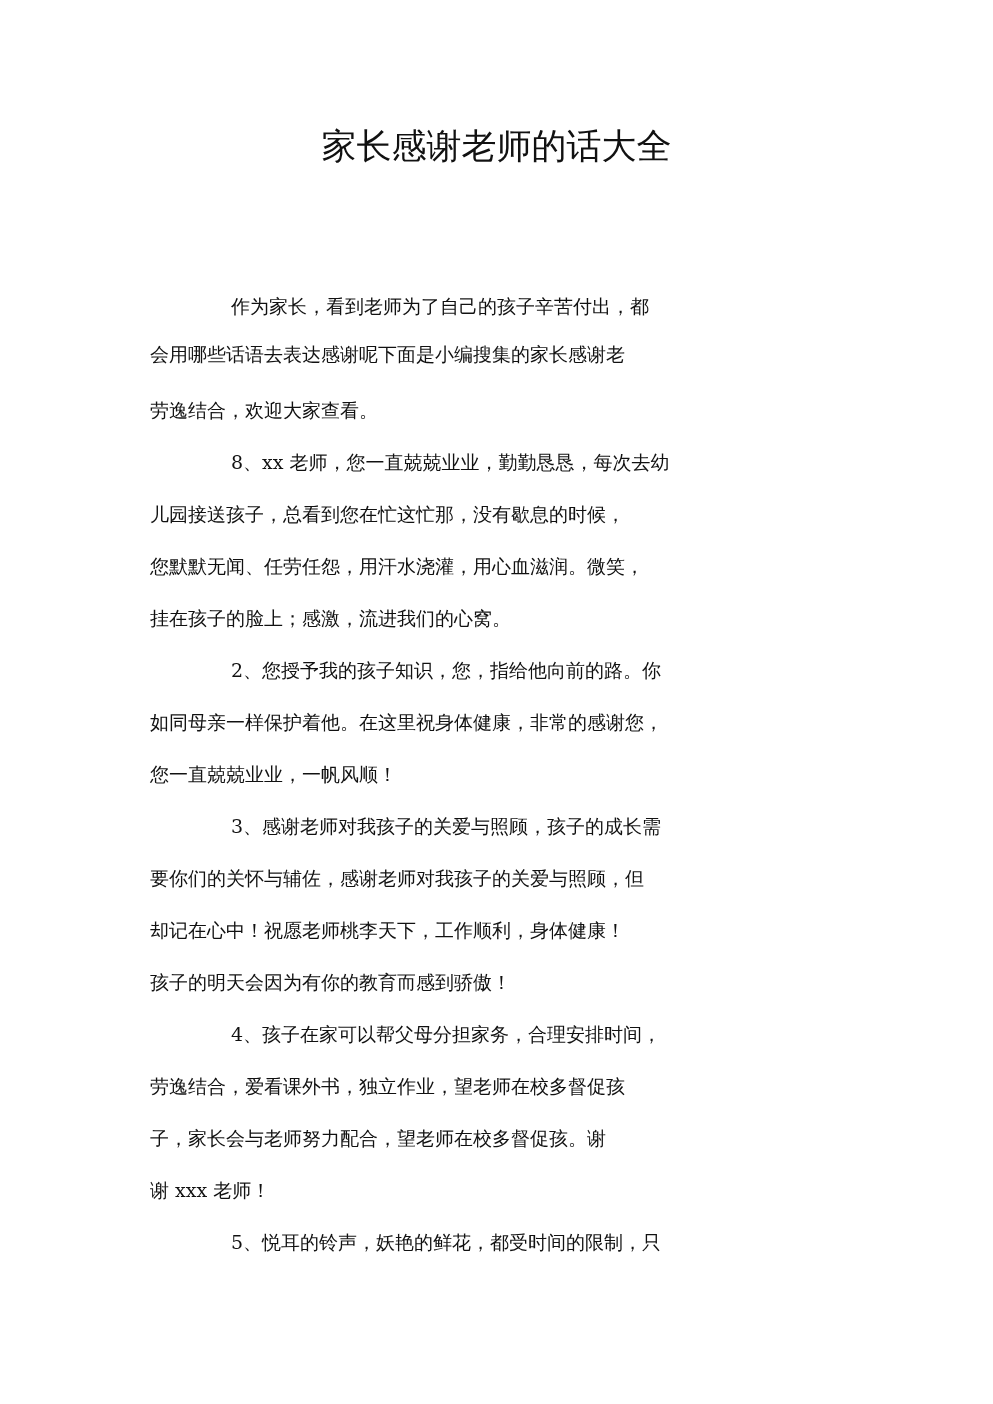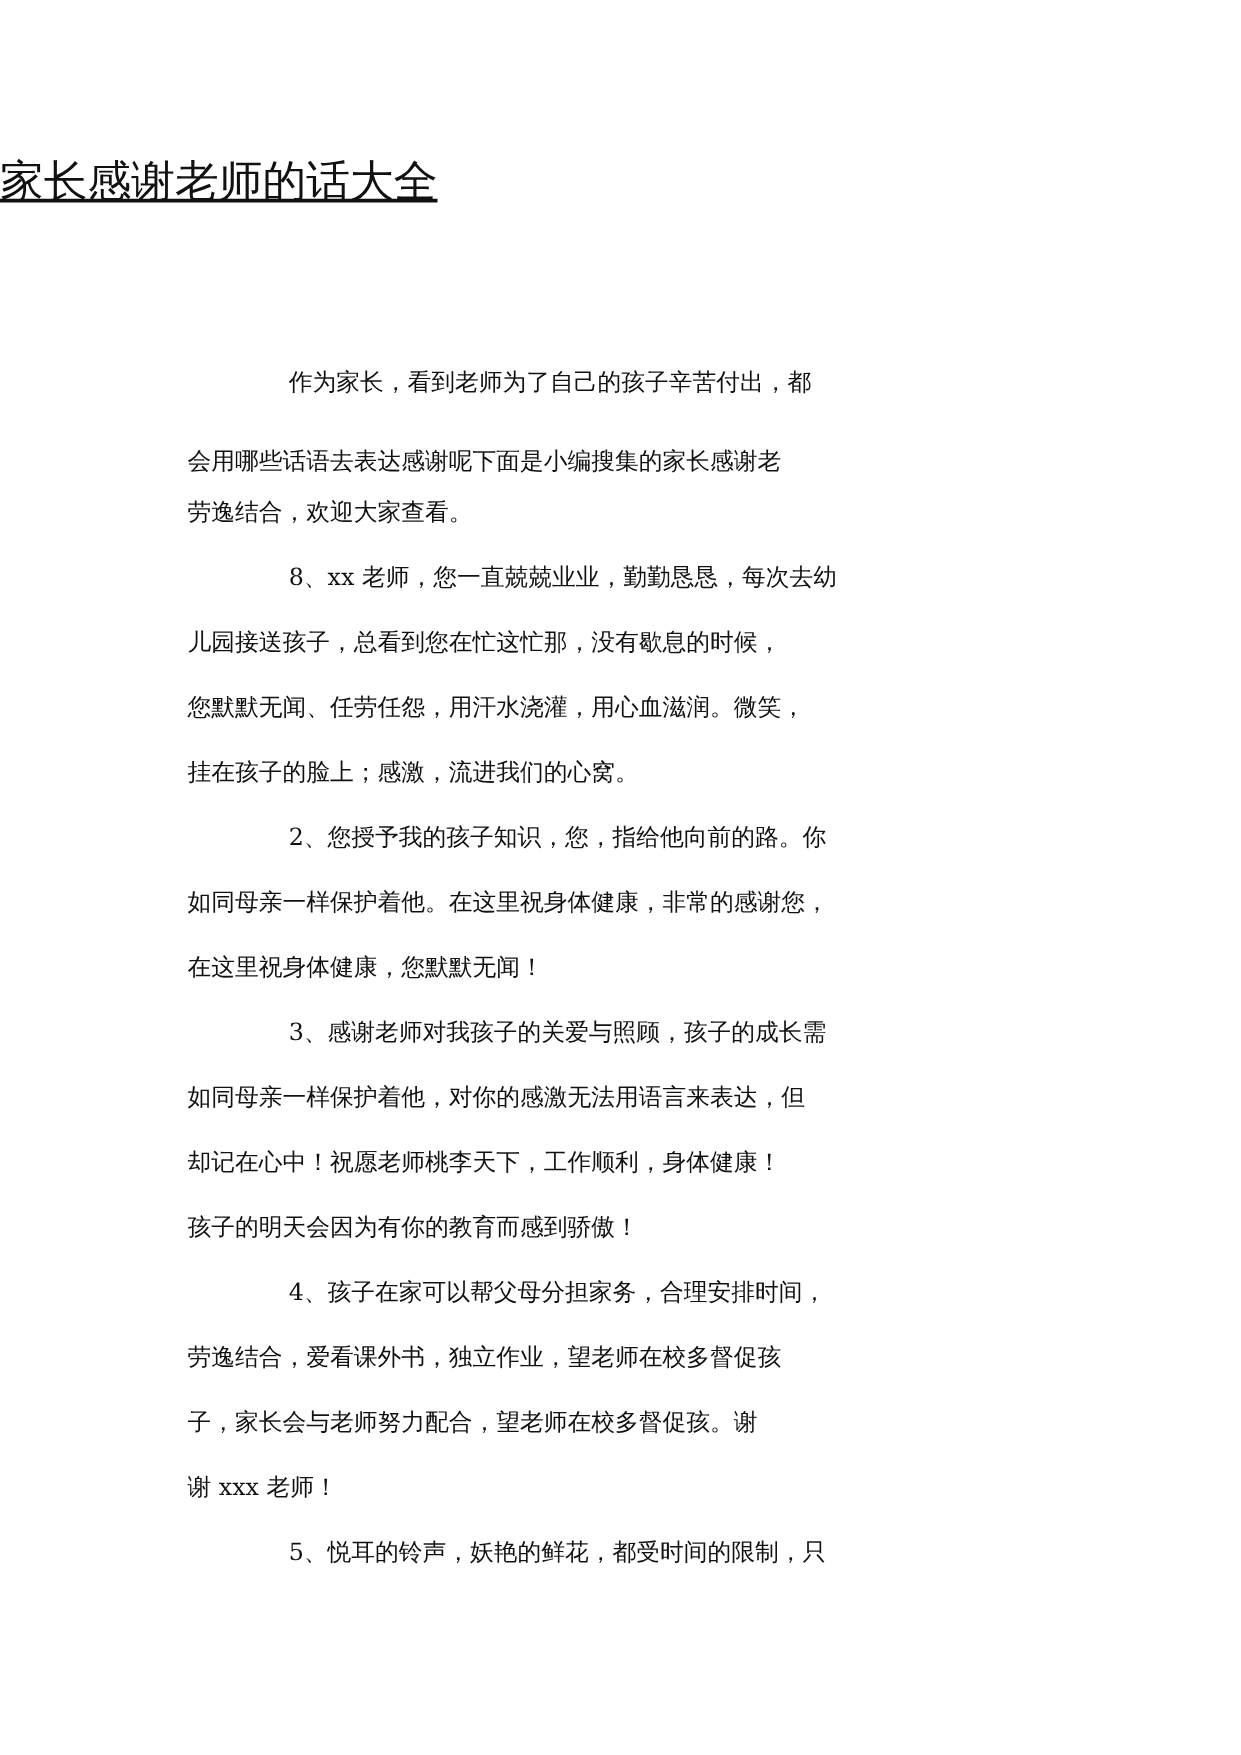--- a/index.html
+++ b/index.html
@@ -19,26 +19,25 @@
       position: absolute;
       left: 0; top: 0;
       width: 993px; height: 1404px;
       background: #ffffff;
     }
     .title {
       position: absolute;
       left: 0;
       top: 122px;
       width: 993px;
-      text-align: left;
+      text-align: center;
       font-size: 35px;
       line-height: 48px;
       letter-spacing: 0px;
       color: #111111;
-      text-decoration: underline;
     }
     .body-text {
       position: absolute;
       left: 150px;
       top: 280px;
       width: 690px;
     }
     .line {
       position: absolute;
       left: 0;
@@ -51,34 +50,34 @@
     .indent { left: 81px; }
   </style>
 </head>
 <body>
 
 <div class="page">
   <div class="title">家长感谢老师的话大全</div>
 
   <div class="body-text">
     <div class="line indent" style="top:0px">作为家长，看到老师为了自己的孩子辛苦付出，都</div>
-    <div class="line" style="top:63px">会用哪些话语去表达感谢呢下面是小编搜集的家长感谢老</div>
+    <div class="line" style="top:48px">会用哪些话语去表达感谢呢下面是小编搜集的家长感谢老</div>
     <div class="line" style="top:104px">劳逸结合，欢迎大家查看。</div>
 
     <div class="line indent" style="top:156px">8、xx 老师，您一直兢兢业业，勤勤恳恳，每次去幼</div>
     <div class="line" style="top:208px">儿园接送孩子，总看到您在忙这忙那，没有歇息的时候，</div>
     <div class="line" style="top:260px">您默默无闻、任劳任怨，用汗水浇灌，用心血滋润。微笑，</div>
     <div class="line" style="top:312px">挂在孩子的脸上；感激，流进我们的心窝。</div>
 
     <div class="line indent" style="top:364px">2、您授予我的孩子知识，您，指给他向前的路。你</div>
     <div class="line" style="top:416px">如同母亲一样保护着他。在这里祝身体健康，非常的感谢您，</div>
-    <div class="line" style="top:468px">在这里祝身体健康，您默默无闻！</div>
+    <div class="line" style="top:468px">您一直兢兢业业，一帆风顺！</div>
 
     <div class="line indent" style="top:520px">3、感谢老师对我孩子的关爱与照顾，孩子的成长需</div>
-    <div class="line" style="top:572px">如同母亲一样保护着他，对你的感激无法用语言来表达，但</div>
+    <div class="line" style="top:572px">要你们的关怀与辅佐，感谢老师对我孩子的关爱与照顾，但</div>
     <div class="line" style="top:624px">却记在心中！祝愿老师桃李天下，工作顺利，身体健康！</div>
     <div class="line" style="top:676px">孩子的明天会因为有你的教育而感到骄傲！</div>
 
     <div class="line indent" style="top:728px">4、孩子在家可以帮父母分担家务，合理安排时间，</div>
     <div class="line" style="top:780px">劳逸结合，爱看课外书，独立作业，望老师在校多督促孩</div>
     <div class="line" style="top:832px">子，家长会与老师努力配合，望老师在校多督促孩。谢</div>
     <div class="line" style="top:884px">谢 xxx 老师！</div>
 
     <div class="line indent" style="top:936px">5、悦耳的铃声，妖艳的鲜花，都受时间的限制，只</div>
   </div>

